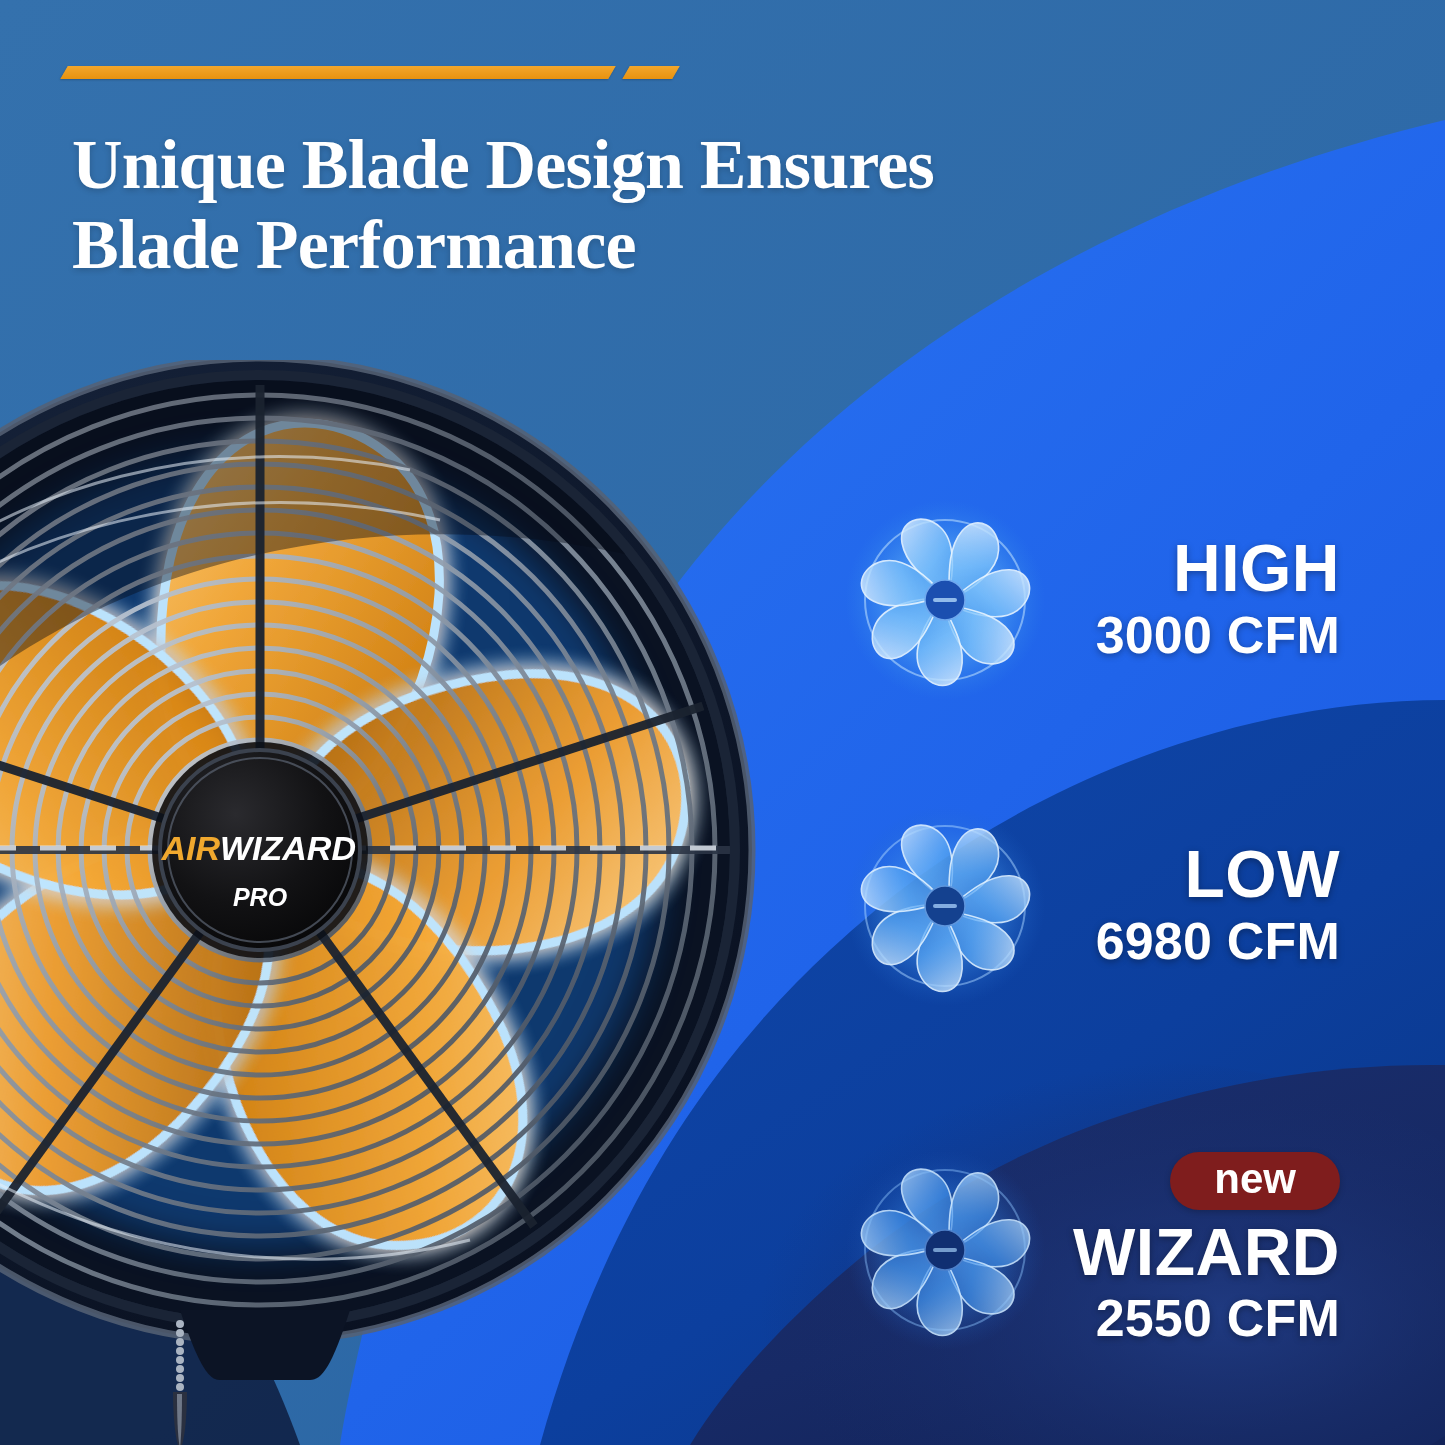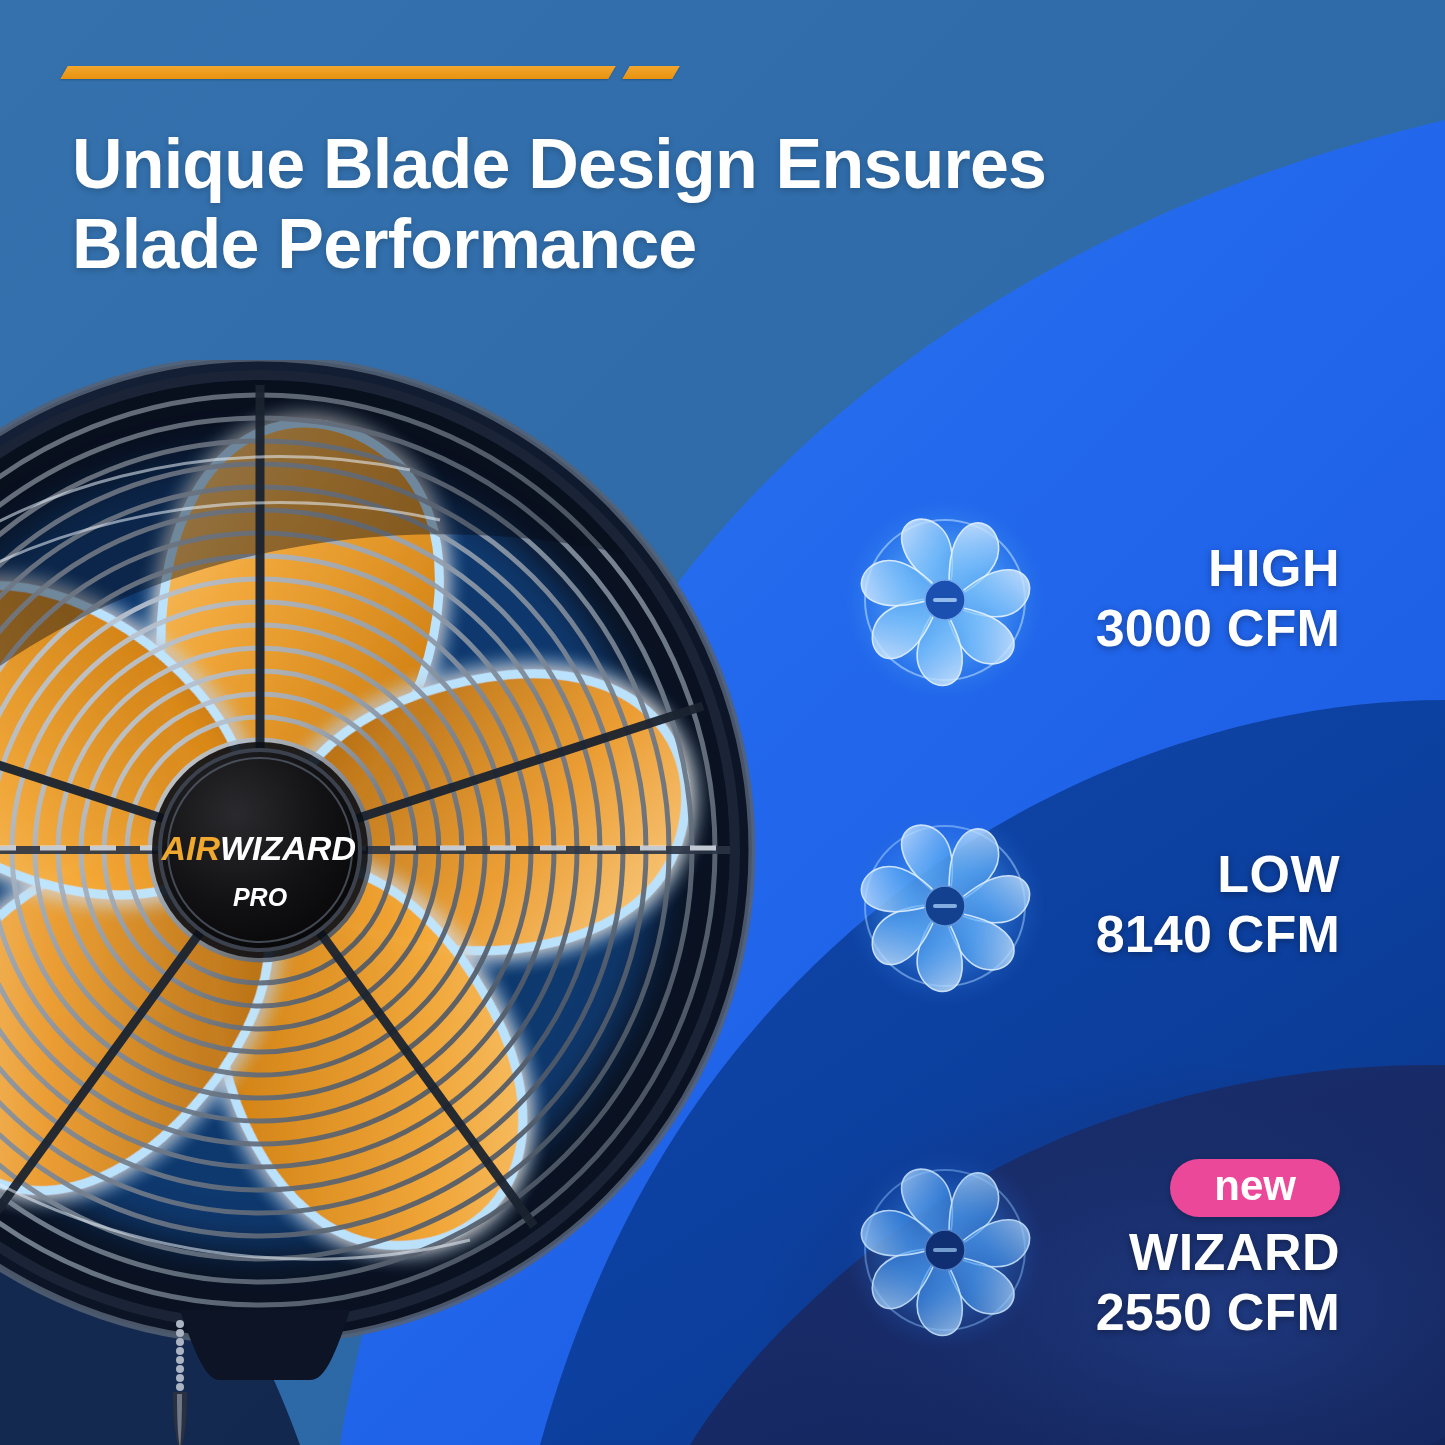--- a/index.html
+++ b/index.html
@@ -37,20 +37,21 @@
   .headline {
     position:absolute; left:72px; top:125px;
     z-index:9;
     color:#ffffff;
     font-size:70px;
     font-weight:bold;
     line-height:1.14;
     letter-spacing:-0.8px;
     max-width:1120px;
     text-shadow:0 2px 6px rgba(0,0,0,.20);
+    font-family:Liberation Serif, serif;
   }
   .headline .l2 { display:block; }
 
   
   .product {
     position:absolute;
     left:-250px; top:360px;
     width:1020px; height:1020px;
     z-index:6;
   }
@@ -72,38 +73,38 @@
   .speed-row .icon-wrap svg { width:100%; height:100%; display:block; }
 
   .speed-text {
     margin-left:40px;
     text-align:right;
     width:250px;
     color:#ffffff;
     display:flex; flex-direction:column; align-items:flex-end;
   }
   .speed-name {
-    font-size:52px; font-weight:bold; line-height:0.98;
+    font-size:66px; font-weight:bold; line-height:0.98;
     letter-spacing:0.5px;
     text-shadow:0 2px 7px rgba(0,0,0,.34);
   }
   .speed-cfm {
     font-size:52px; font-weight:bold; line-height:1.12;
     margin-top:5px;
     letter-spacing:0.2px;
     text-shadow:0 2px 7px rgba(0,0,0,.34);
   }
 
   .row-high   { left:840px; top:495px; }
   .row-low    { left:840px; top:801px; }
   .row-breeze { left:840px; top:1145px; }
 
   .new-badge {
     align-self:flex-end;
-    background:#ec4899;
+    background:#7f1d1d;
     color:#ffffff;
     font-size:42px;
     font-weight:bold;
     border-radius:40px;
     padding:4px 44px 8px 44px;
     line-height:1.08;
     margin-bottom:10px;
     box-shadow:0 2px 6px rgba(0,0,0,.22);
   }
 </style>
@@ -417,21 +418,21 @@
           <g transform="rotate(306 105 105)">
               <path d="M105,100 C88,86 66,70 62,48 C58,26 82,16 100,32 C116,46 114,78 108,100 Z" fill="url(#fiBladeB)" stroke="#dcefff" stroke-width="1.6" opacity="0.9"></path>
             </g>
         </g>
         <circle cx="105" cy="105" r="20" fill="#14418f" stroke="#5e96dd" stroke-width="1.5"></circle>
         <rect x="93" y="103" width="24" height="4" rx="2" fill="#8fb9ea" opacity="0.9"></rect>
       </svg>
     </div>
     <div class="speed-text">
       <div class="speed-name">LOW</div>
-      <div class="speed-cfm">8140 CFM</div>
+      <div class="speed-cfm">6980 CFM</div>
     </div>
   </div>
 
   <div class="speed-row row-breeze">
     <div class="icon-wrap">
       <svg viewBox="0 0 210 210">
         <defs>
           <radialGradient id="fiGlowC" cx="0.5" cy="0.5" r="0.5">
             <stop offset="0%" stop-color="#6fb4f5" stop-opacity="0.85"></stop>
             <stop offset="55%" stop-color="#2f7ad8" stop-opacity="0.45"></stop>

